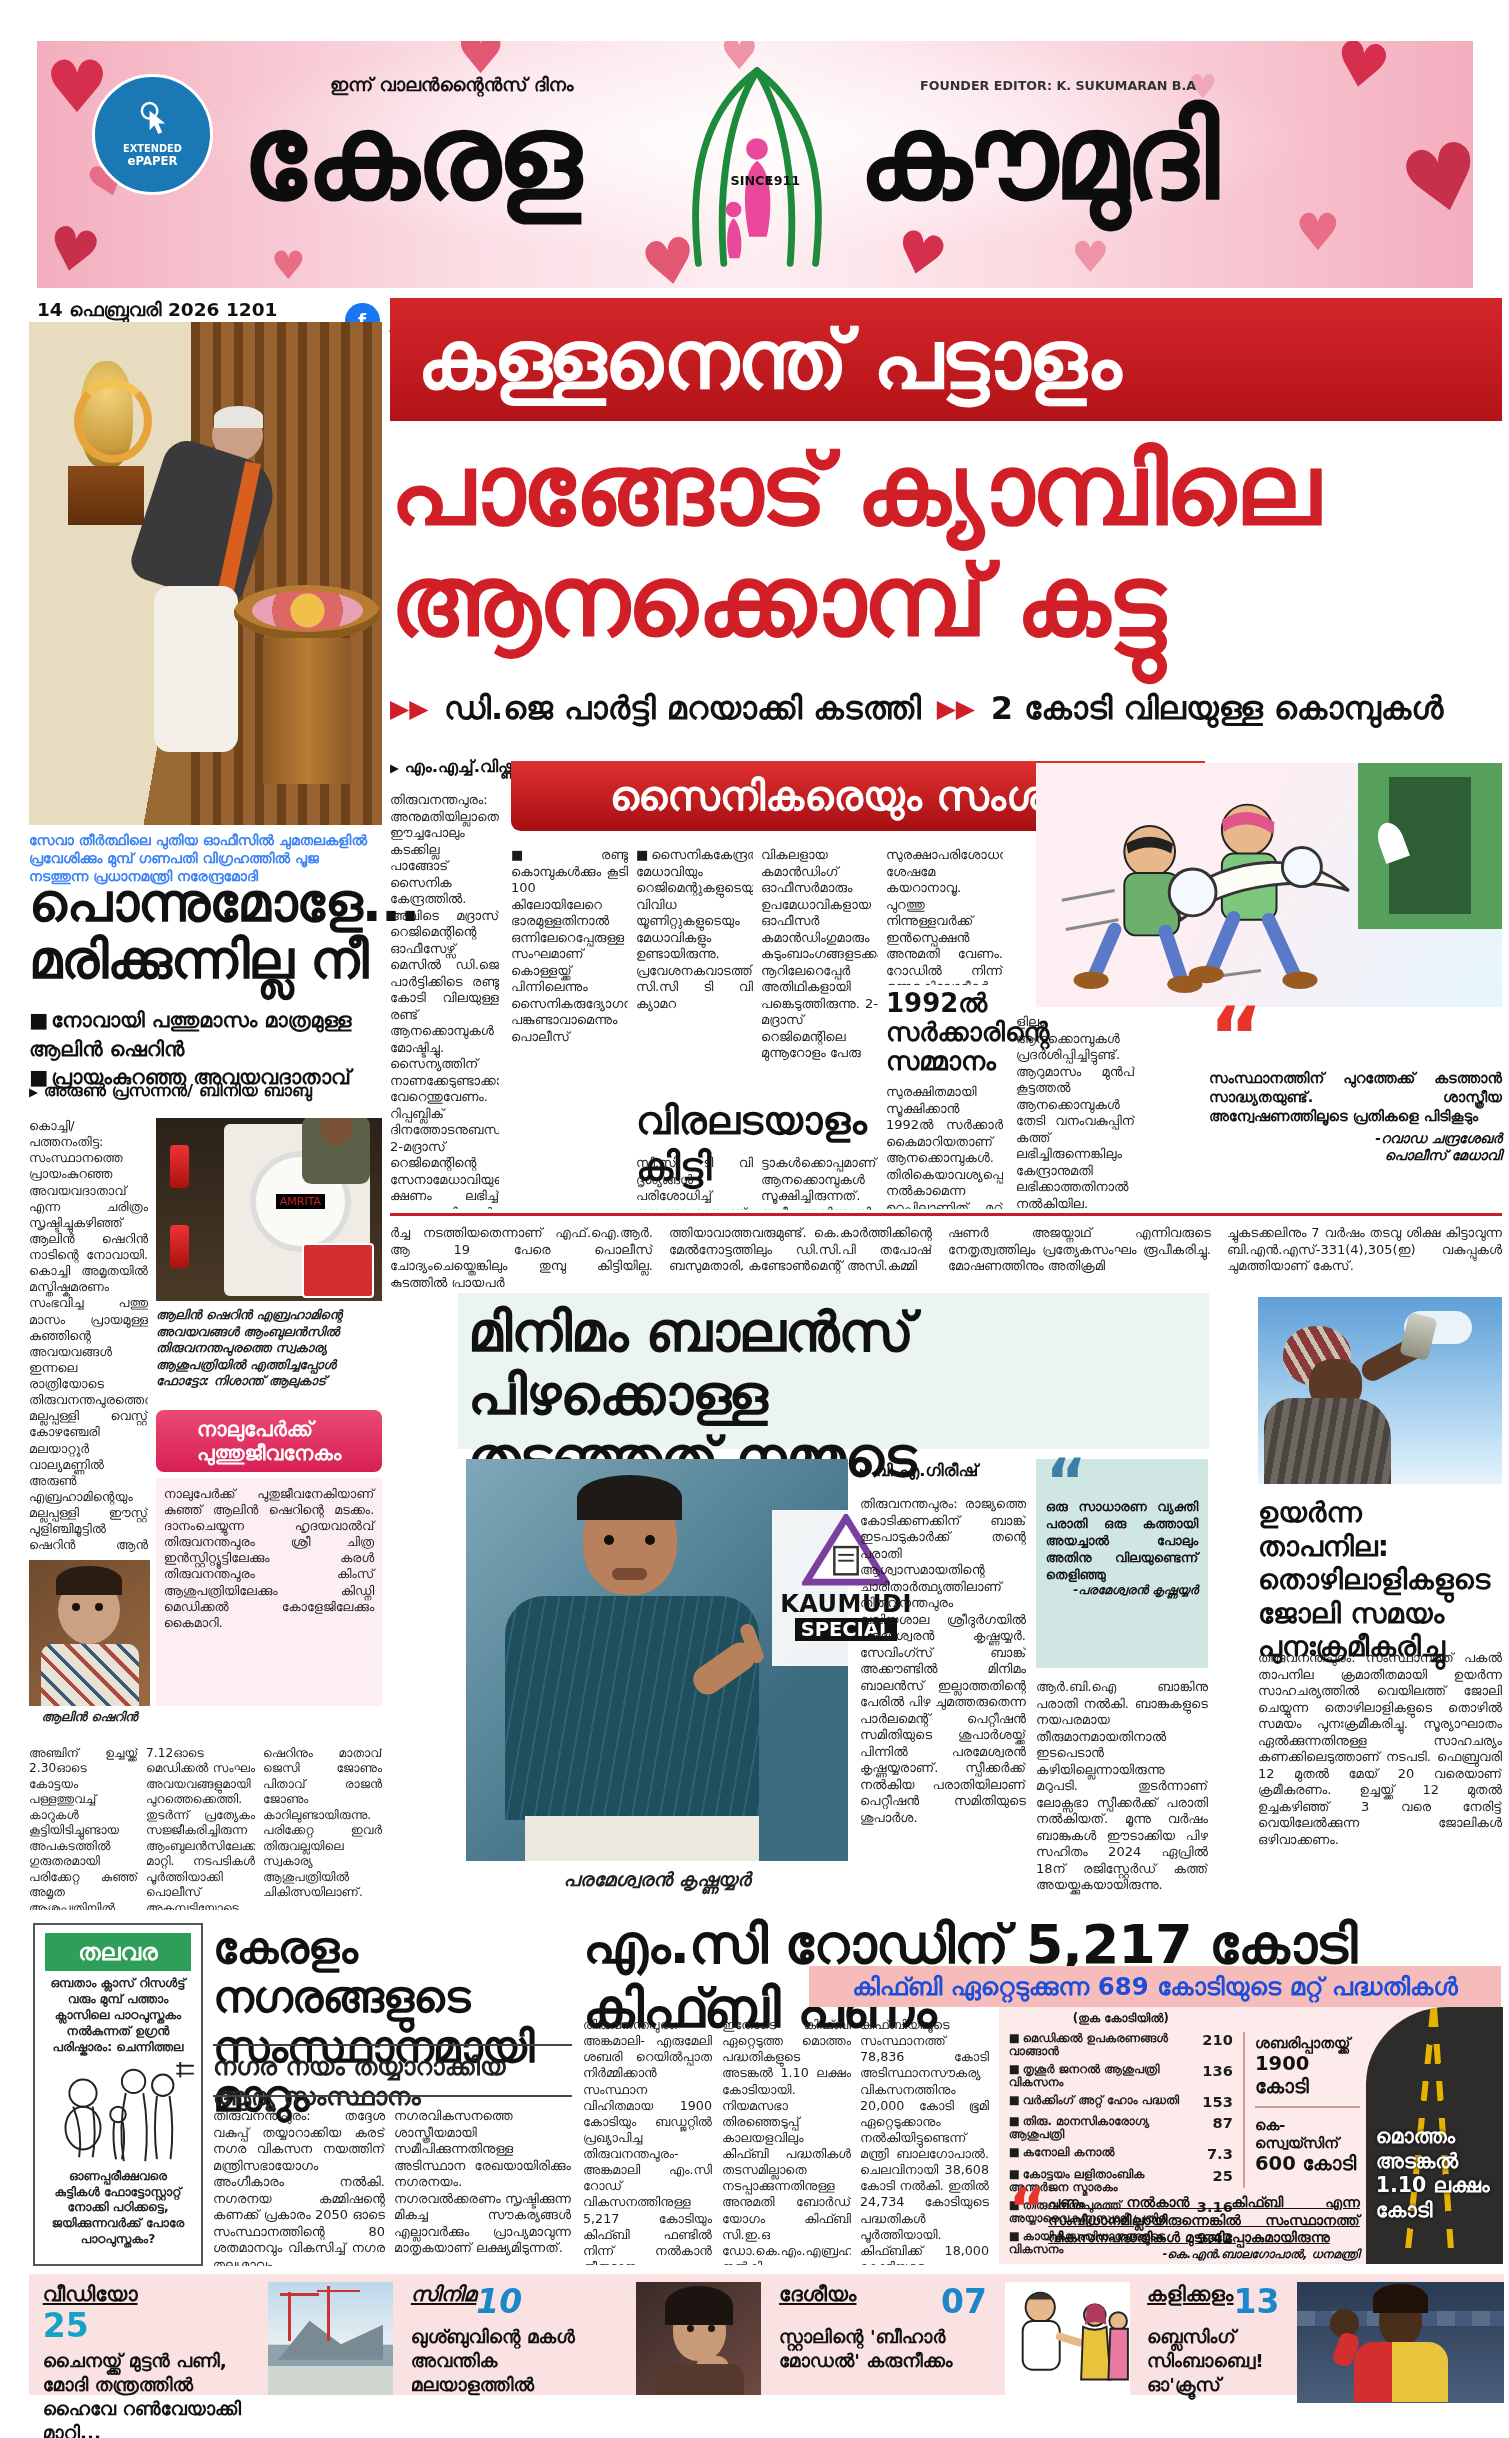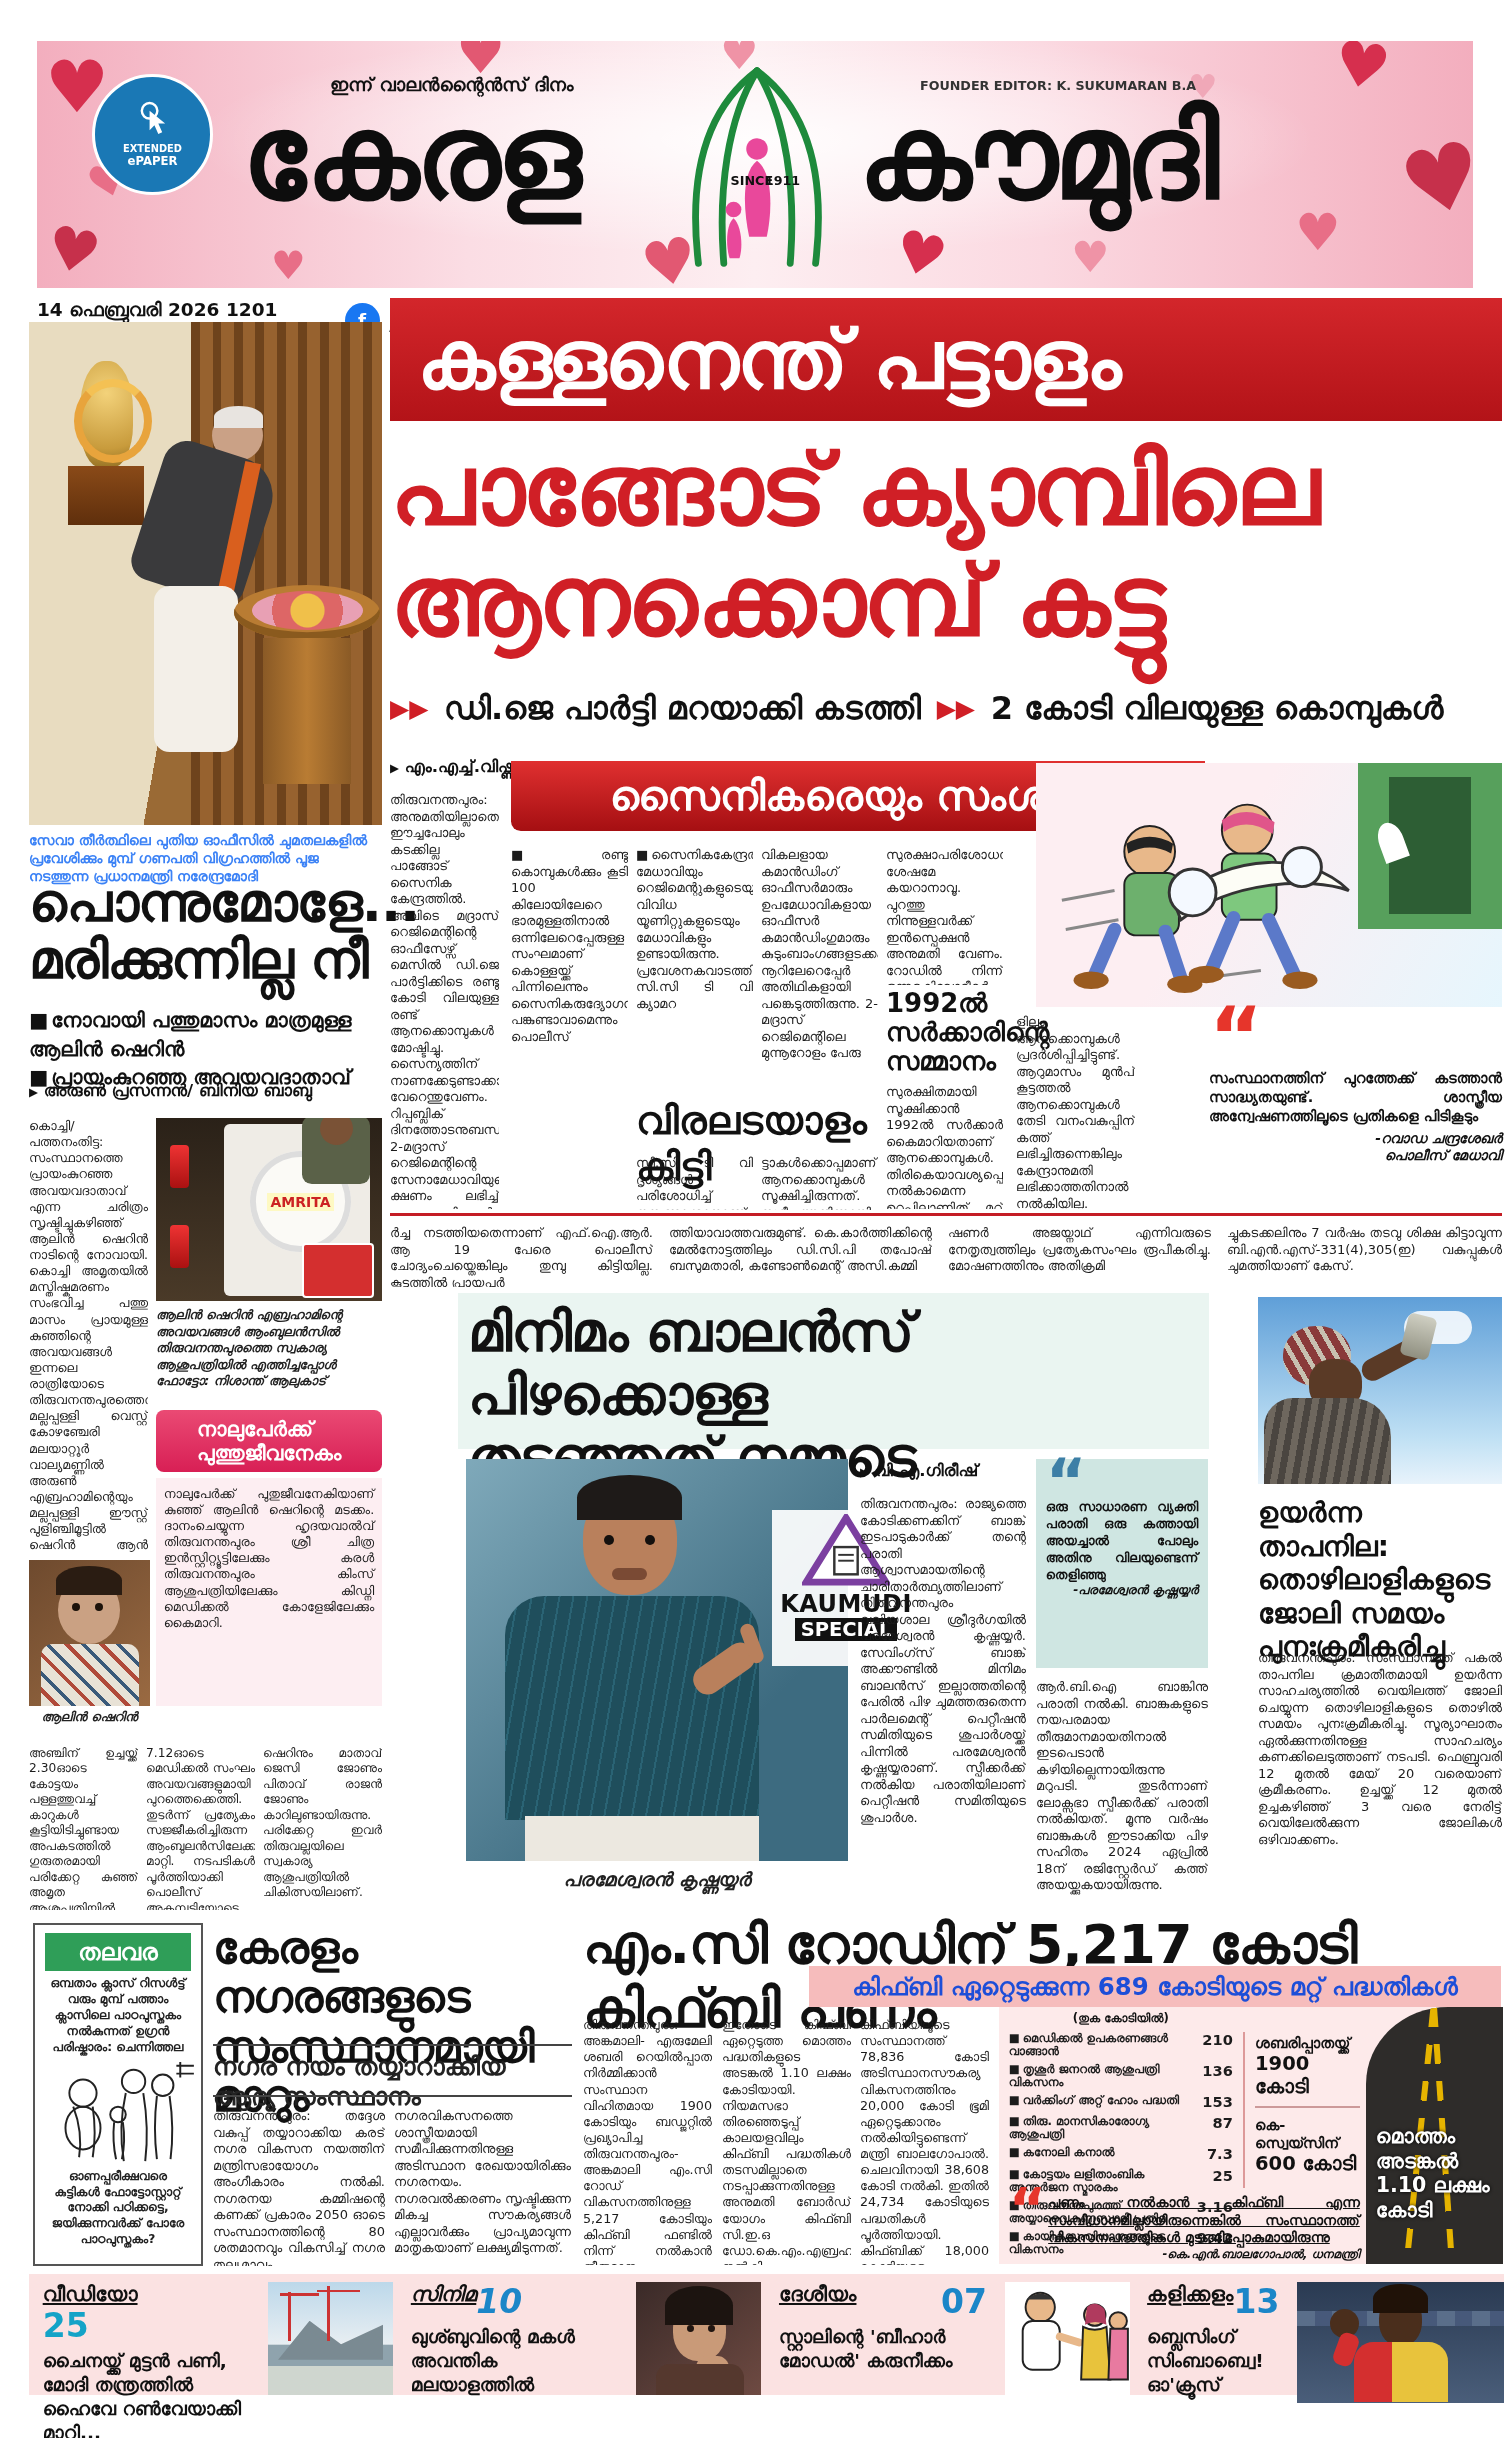--- a/index.html
+++ b/index.html
@@ -254,21 +254,21 @@
   </div>
   <div class="abs" style="left:29px;top:1081px;font-size:16.6px;font-weight:900;">
     <span style="font-size:11.7px;">▶</span>
     <span>അരുൺ പ്രസന്നൻ/ ബിനിയ ബാബു</span>
   </div>
   <div class="col" style="left:29px;top:1118px;width:119px;height:435px;font-size:12.7px;">കൊച്ചി/പത്തനംതിട്ട: സംസ്ഥാനത്തെ പ്രായംകുറഞ്ഞ അവയവദാതാവ് എന്ന ചരിത്രം സൃഷ്ടിച്ചുകഴിഞ്ഞ് ആലിൻ ഷെറിൻ നാടിന്റെ നോവായി. കൊച്ചി അമൃതയിൽ മസ്തിഷ്കമരണം സംഭവിച്ച പത്തു മാസം പ്രായമുള്ള കുഞ്ഞിന്റെ അവയവങ്ങൾ ഇന്നലെ രാത്രിയോടെ തിരുവനന്തപുരത്തെത്തിച്ചു. മല്ലപ്പള്ളി വെസ്റ്റ് കോഴഞ്ചേരി മലയാറ്റൂർ വാല്യമണ്ണിൽ അരുൺ എബ്രഹാമിന്റെയും മല്ലപ്പള്ളി ഈസ്റ്റ് പുളിഞ്ചിമൂട്ടിൽ ഷെറിൻ ആൻ ജോണിന്റെയും ഏകമകളാണ് ആലിൻ ഷെറിൻ.</div>
 
   <div class="photo" style="left:156px;top:1118px;width:226px;height:183px;background:linear-gradient(#2a2118,#4a3a28);">
     <div class="abs" style="left:68px;top:5.9px;width:146px;height:172px;background:#efece6;border-radius:5.9px;"></div>
     <div class="abs" style="left:94px;top:33px;width:101px;height:101px;border-radius:50%;background:#fbfaf6;box-shadow:inset 0 0 0 5.9px #ddd;display:flex;align-items:center;justify-content:center;">
-      <span style="font-size:14px;font-weight:700;color:#c22;background:#fef9c3;padding:1px 3.9px;">AMRITA</span>
+      <span style="font-size:11px;font-weight:400;color:#c22;background:#000000;padding:1px 3.9px;">AMRITA</span>
     </div>
     <div class="abs" style="left:13.7px;top:27px;width:19.5px;height:43px;background:linear-gradient(#e33,#a11);border-radius:3.9px;"></div>
     <div class="abs" style="left:13.7px;top:107px;width:19.5px;height:43px;background:linear-gradient(#e33,#a11);border-radius:3.9px;"></div>
     <div class="abs" style="left:146px;top:125px;width:68px;height:51px;background:#d42f2f;border:2.9px solid #fff;border-radius:3.9px;"></div>
     <div class="abs" style="left:146px;top:-2px;width:68px;height:68px;background:#5a6148;border-radius:9.8px;"></div>
     <div class="abs" style="left:164px;top:-5.9px;width:33px;height:33px;border-radius:50%;background:#7a5236;"></div>
   </div>
   <div class="abs cap" style="left:156px;top:1307px;width:226px;font-style:italic;font-weight:600;">ആലിൻ ഷെറിൻ എബ്രഹാമിന്റെ അവയവങ്ങൾ ആംബുലൻസിൽ തിരുവനന്തപുരത്തെ സ്വകാര്യ ആശുപത്രിയിൽ എത്തിച്ചപ്പോൾ ഫോട്ടോ: നിശാന്ത് ആലുകാട്</div>
 
   <div class="abs" style="left:156px;top:1410px;width:226px;height:62px;background:linear-gradient(#ea4a74,#d81f55);border-radius:7.8px;display:flex;align-items:center;justify-content:center;">

